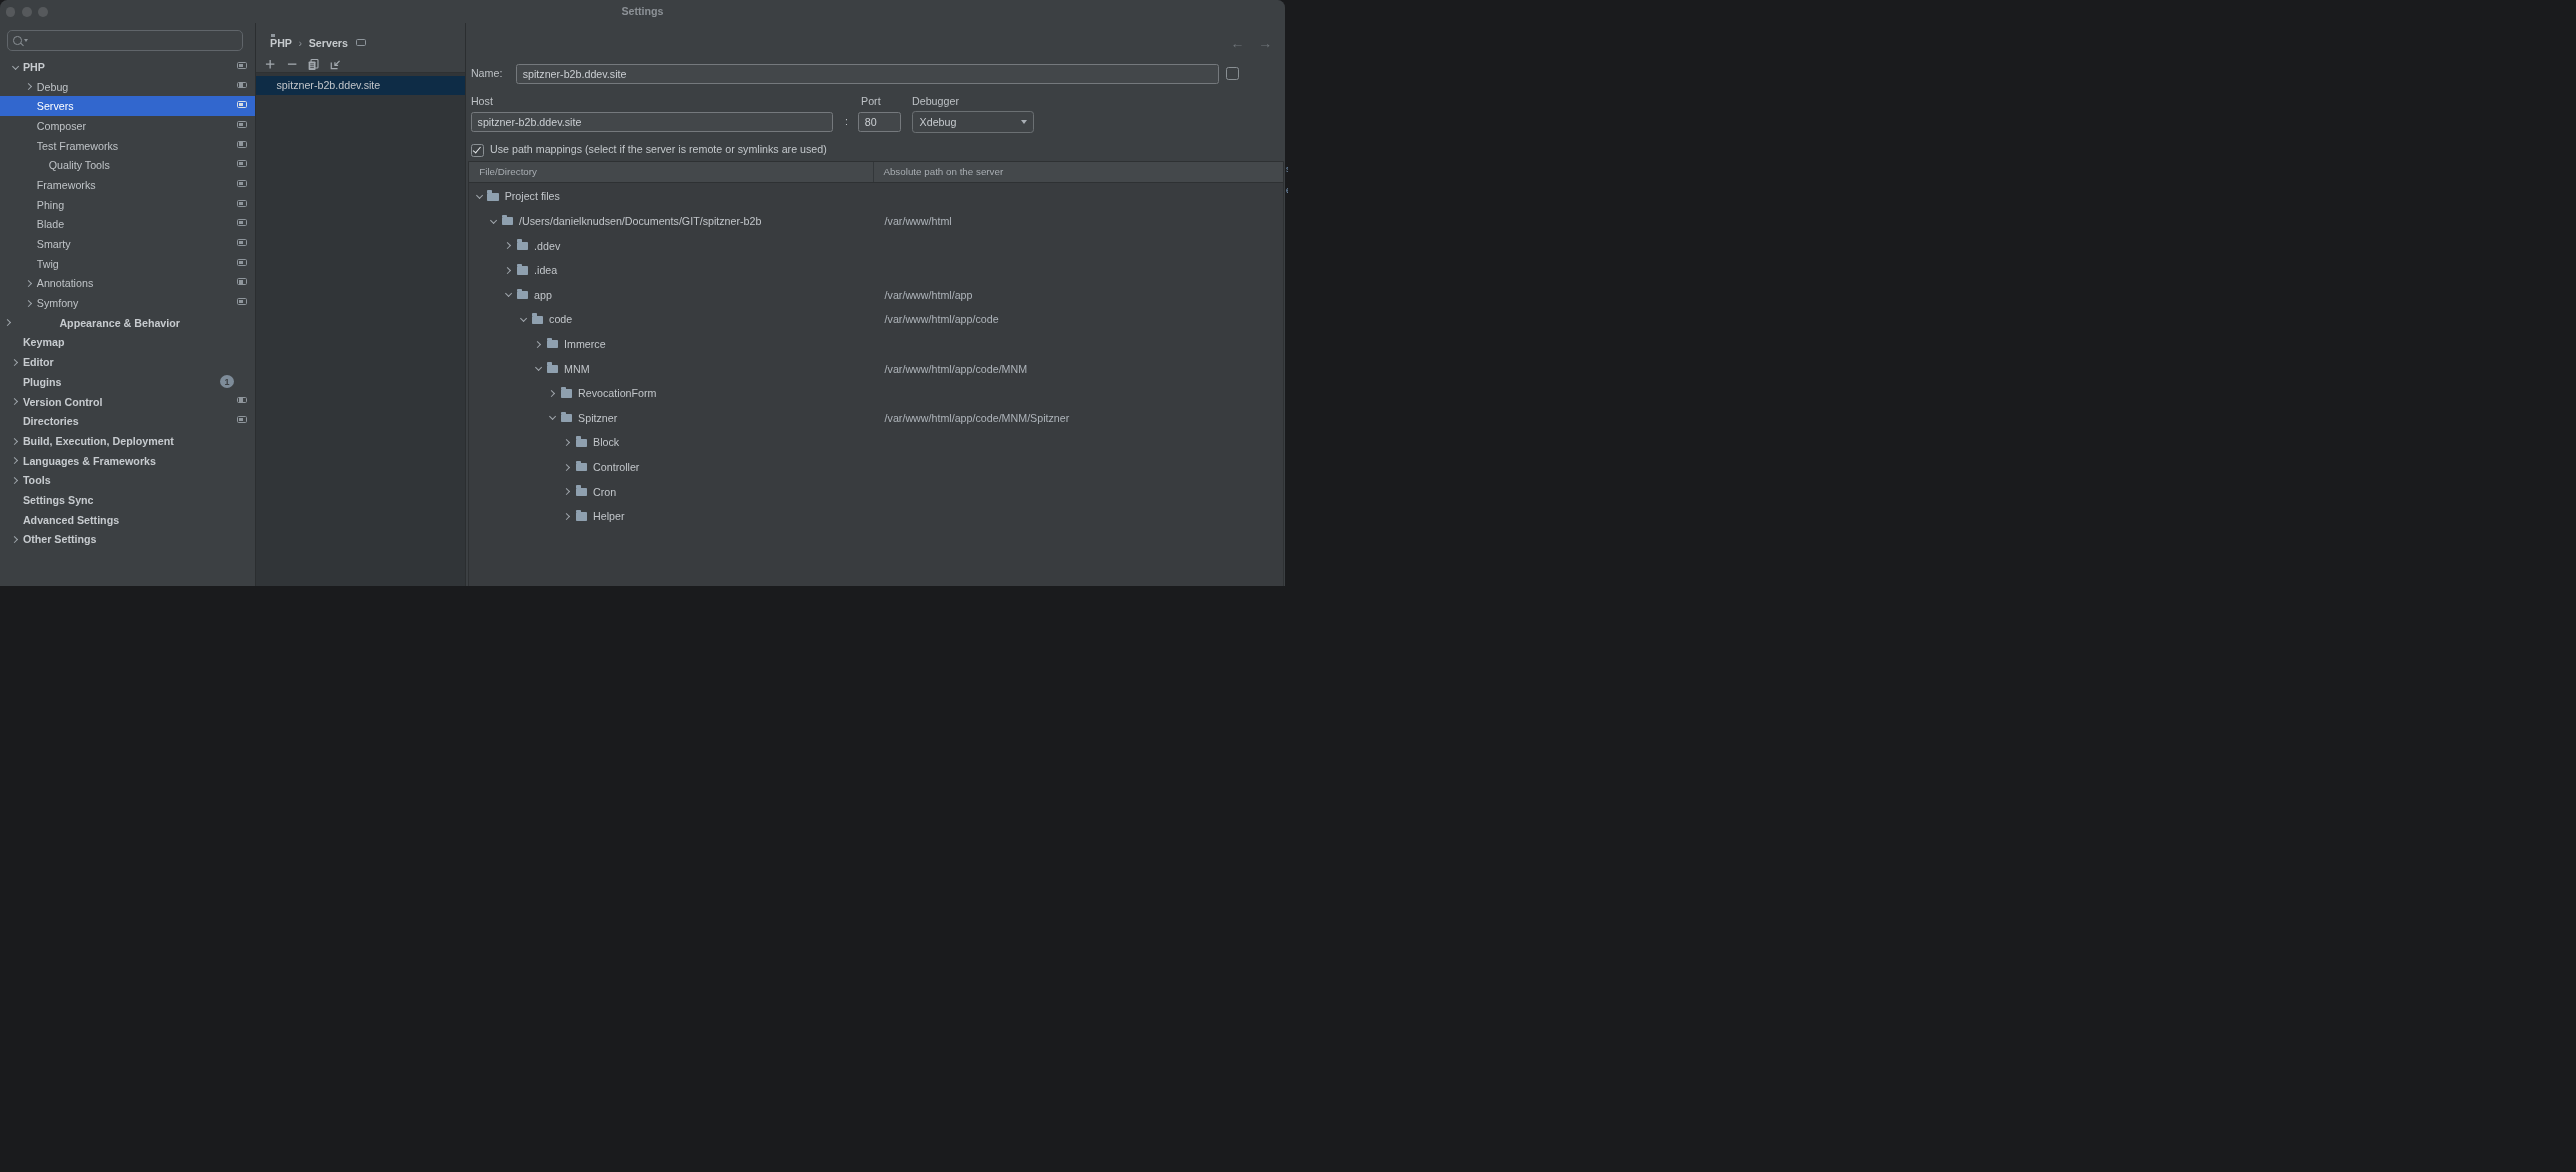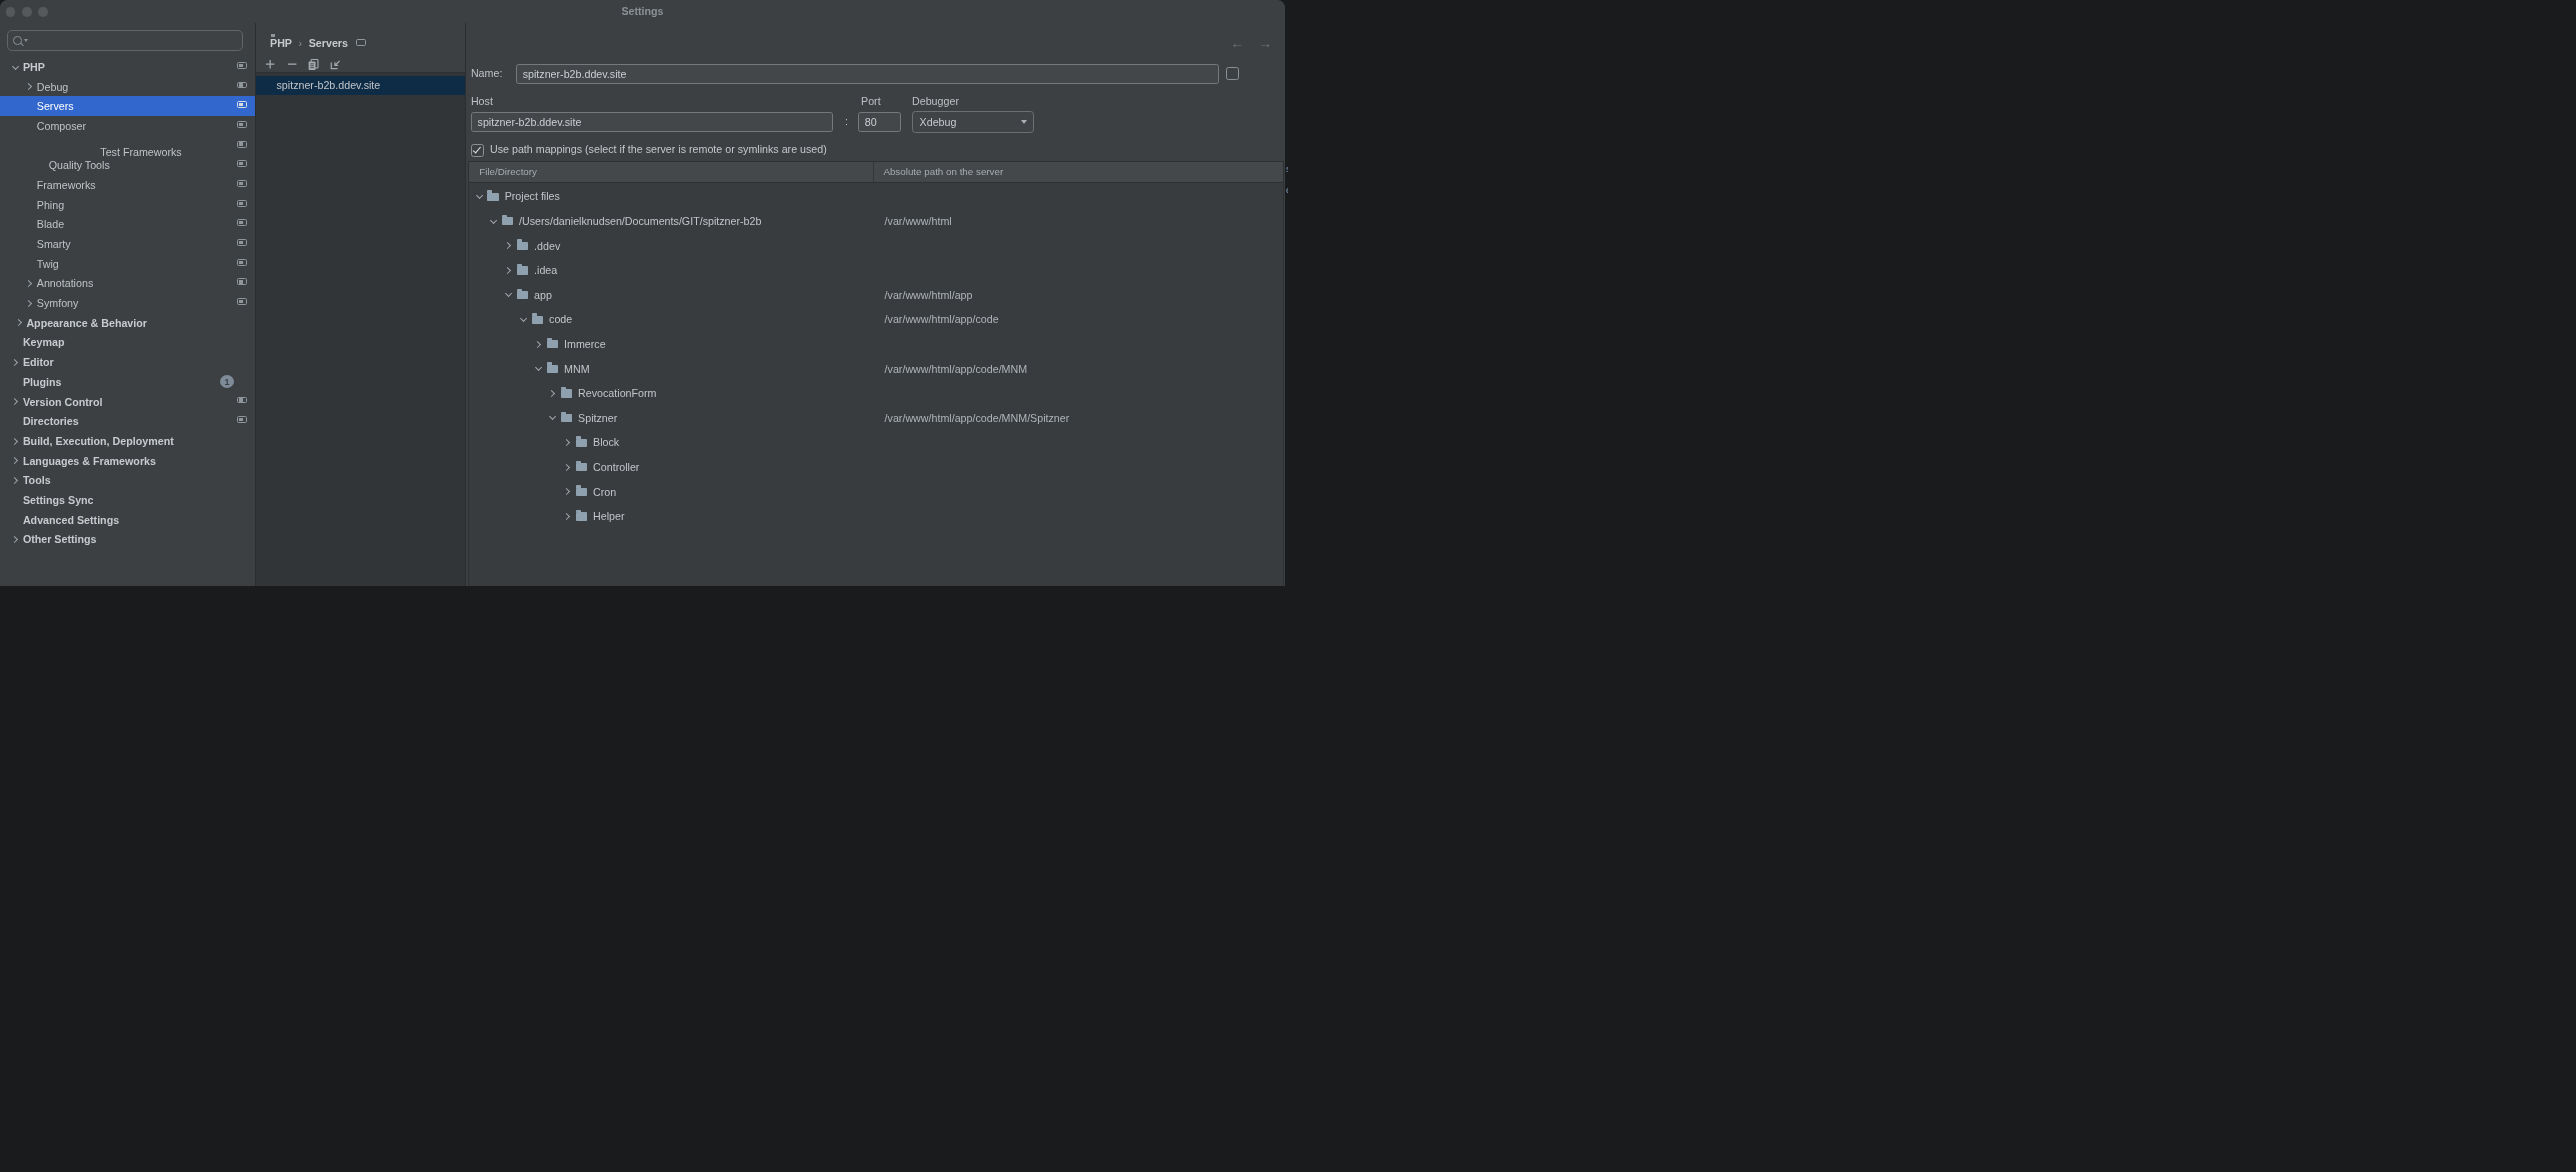--- a/index.html
+++ b/index.html
@@ -160,21 +160,21 @@
     <span class="side-label">Servers</span>
 
     <span class="pagemark"></span>
   </div>
           <div class="side-item" style="padding-left: 25.4px;">
     <span class="chev none"></span>
     <span class="side-label">Composer</span>
 
     <span class="pagemark"></span>
   </div>
-          <div class="side-item" style="padding-left: 25.4px; flex-direction: column;">
+          <div class="side-item" style="padding-left: 25.4px;">
     <span class="chev none"></span>
     <span class="side-label">Test Frameworks</span>
 
     <span class="pagemark"></span>
   </div>
           <div class="side-item" style="padding-left: 25.4px; gap: 12px;">
     <span class="chev none"></span>
     <span class="side-label">Quality Tools</span>
 
     <span class="pagemark"></span>
@@ -214,21 +214,21 @@
     <span class="side-label">Annotations</span>
 
     <span class="pagemark"></span>
   </div>
           <div class="side-item" style="padding-left: 25.4px;">
     <span class="chev"></span>
     <span class="side-label">Symfony</span>
 
     <span class="pagemark"></span>
   </div>
-          <div class="side-item bold" style="padding-left: 15px;">
+          <div class="side-item bold" style="padding-left: 4px; gap: 44px;">
     <span class="chev"></span>
     <span class="side-label">Appearance &amp; Behavior</span>
 
   </div>
           <div class="side-item bold" style="padding-left: 11.5px;">
     <span class="chev none"></span>
     <span class="side-label">Keymap</span>
 
   </div>
           <div class="side-item bold" style="padding-left: 11.5px;">

